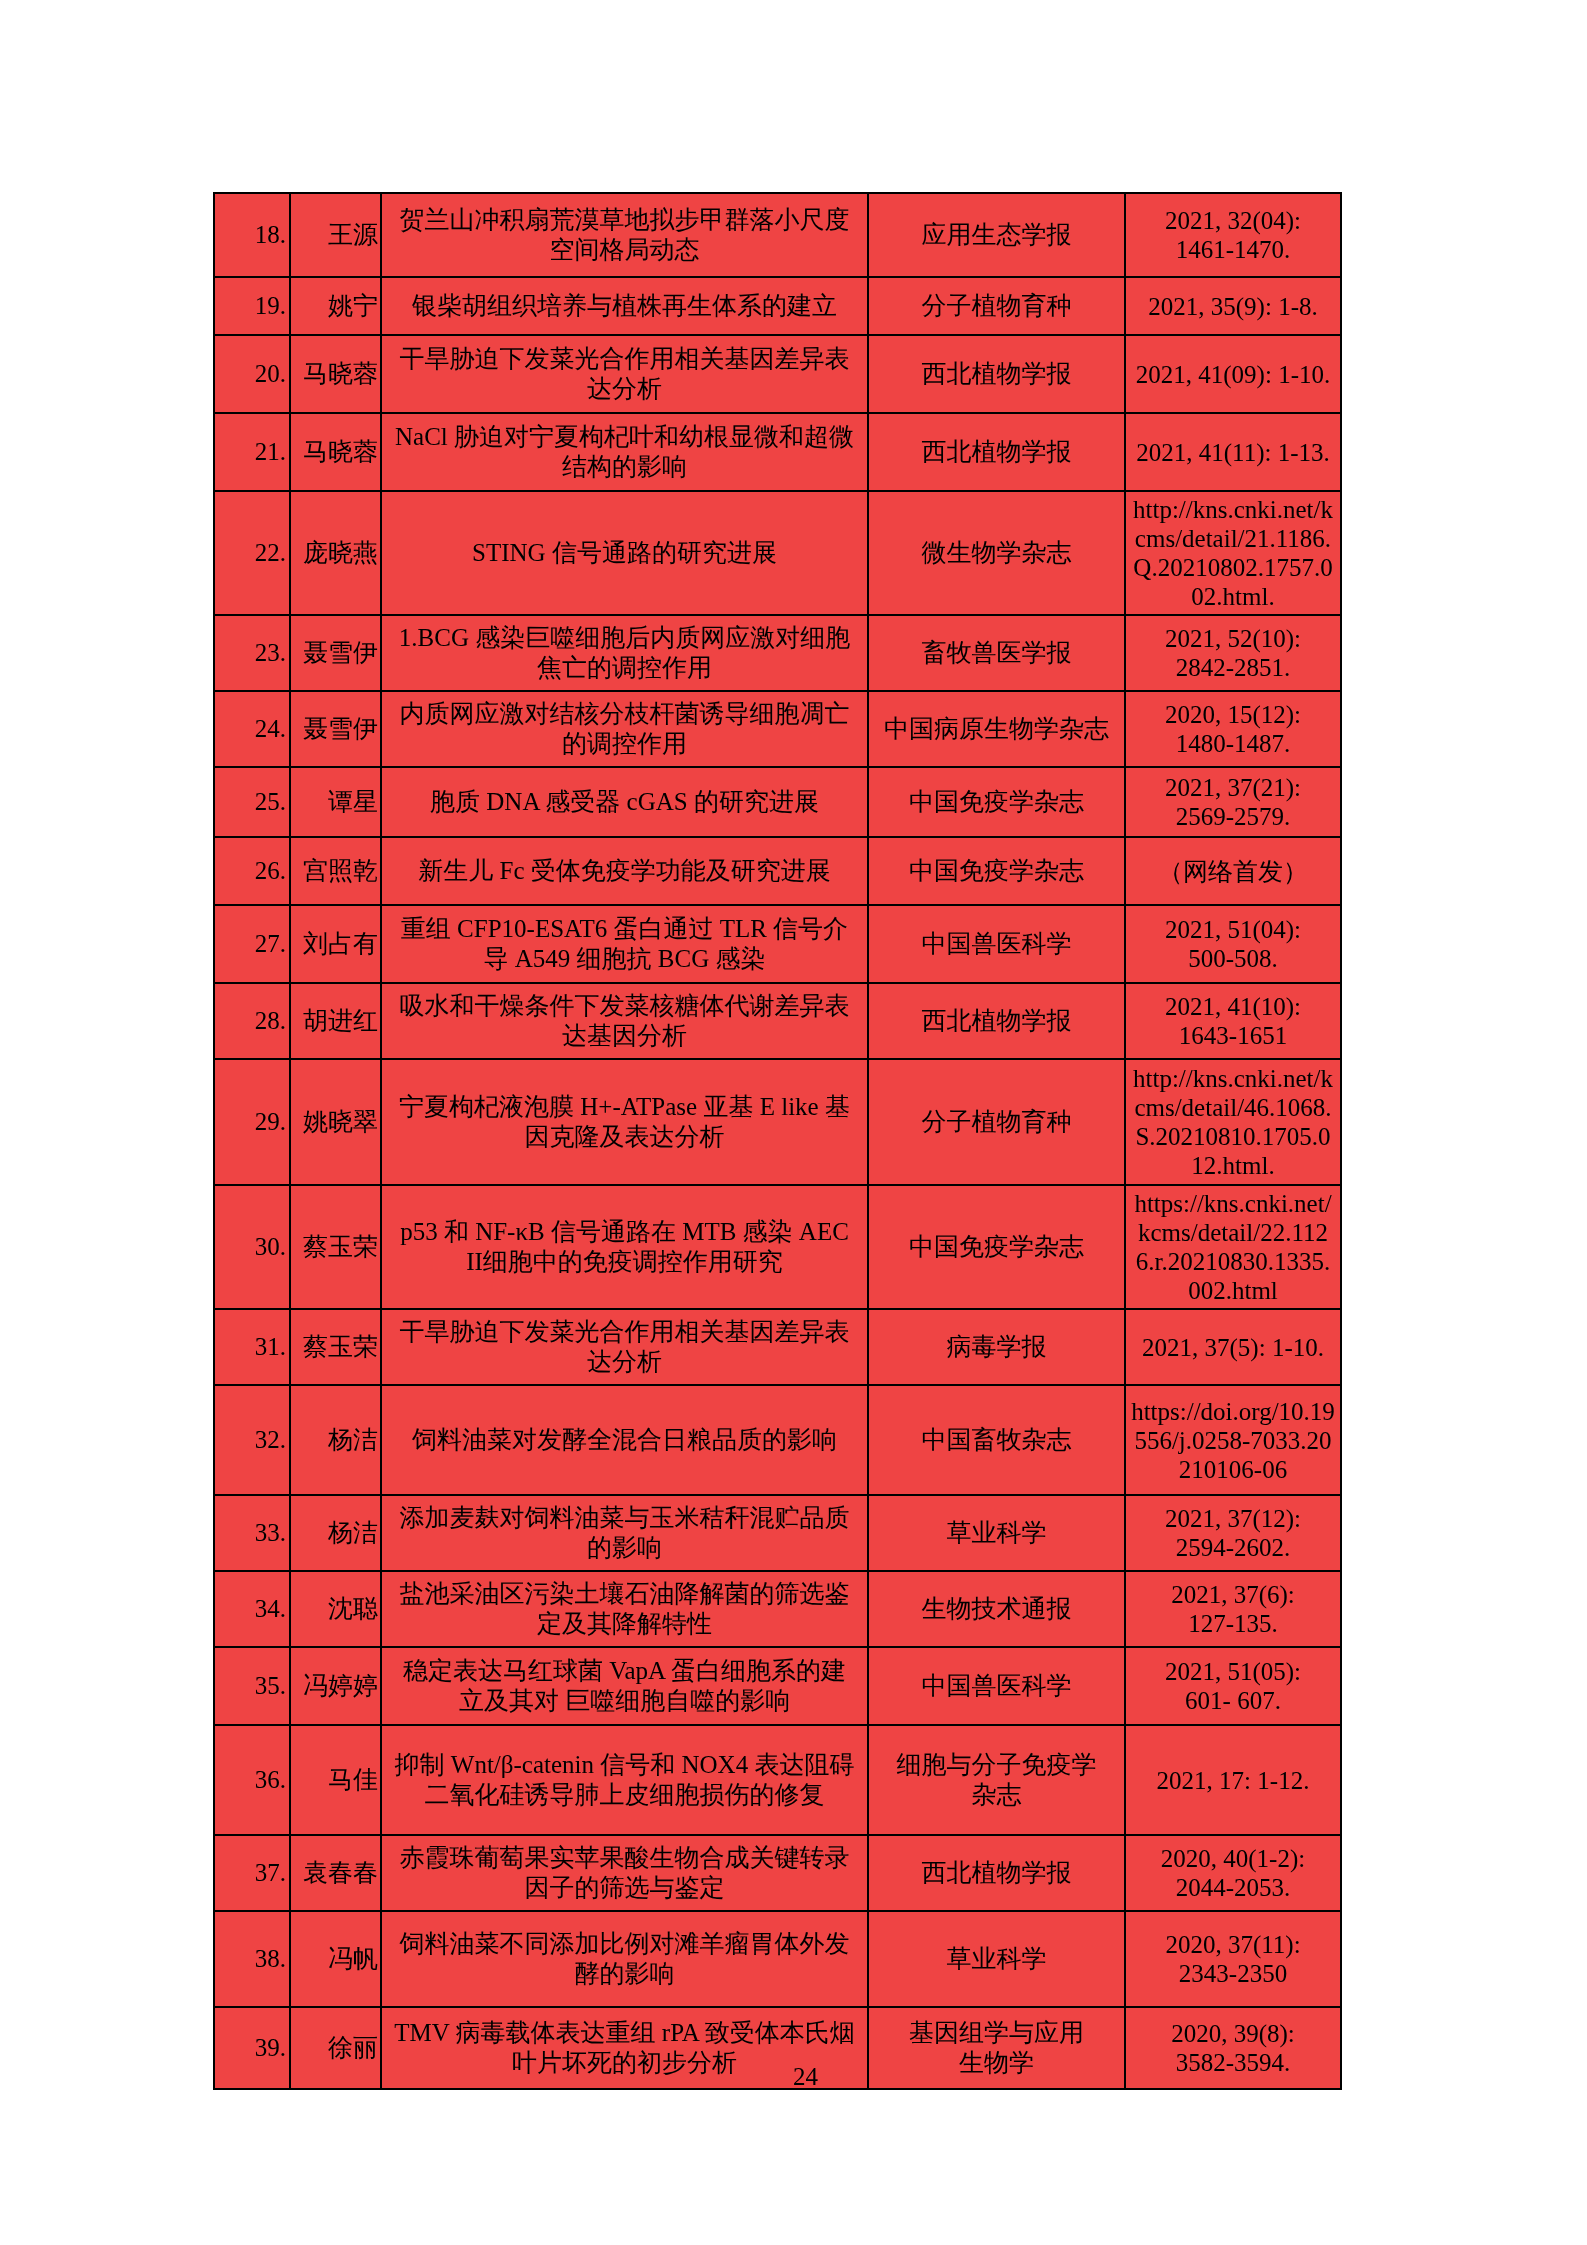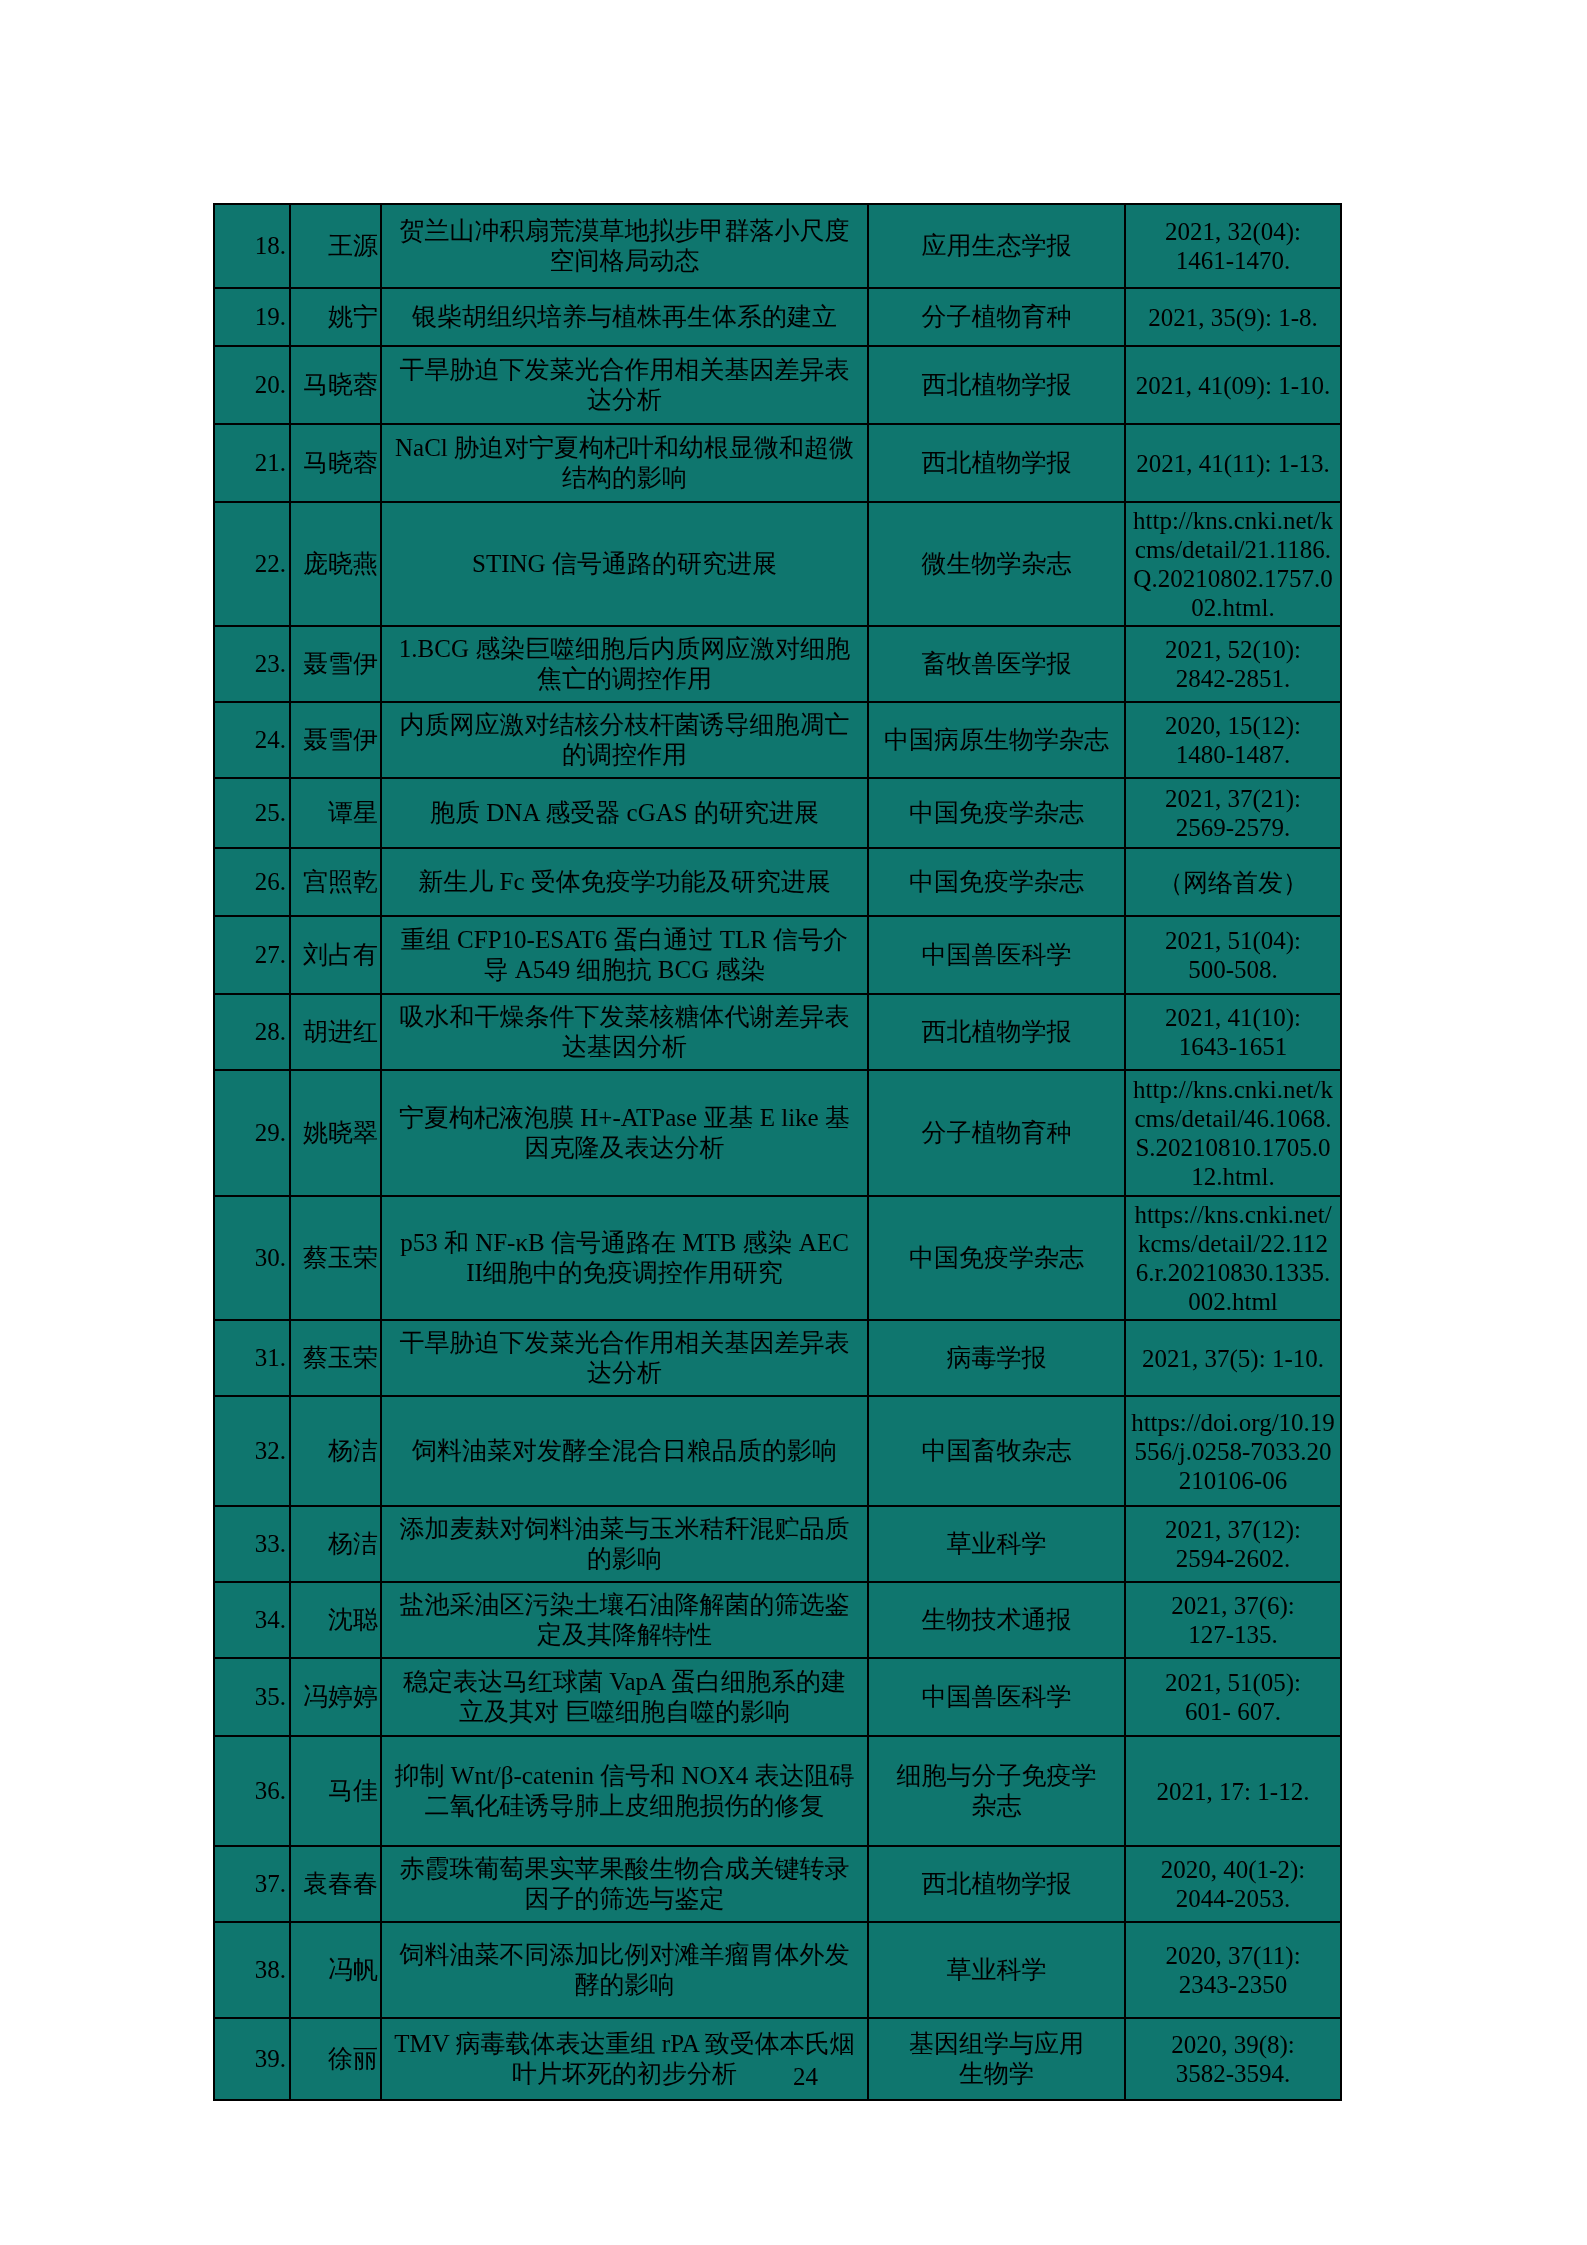--- a/index.html
+++ b/index.html
@@ -2,23 +2,23 @@
 <html><head>
 <meta charset="utf-8">
 <style>
   html, body { margin:0; padding:0; }
   body {
     width:1587px; height:2245px; position:relative;
     background:#ffffff; color:#000000;
     font-family:"Liberation Serif","DejaVu Serif",serif;
   }
   table.doc-table {
-    position:absolute; left:213px; top:203px; width:1127px;
+    position:absolute; left:213px; top:192px; width:1127px;
     border-collapse:collapse; table-layout:fixed;
-    background:#0f766e;
+    background:#ef4444;
   }
   .doc-table td {
     border:2px solid #000000;
     vertical-align:middle;
     font-size:25px;
     line-height:30px;
     text-align:center;
     padding:3px 6px;
     white-space:pre-line;
     overflow:hidden;

